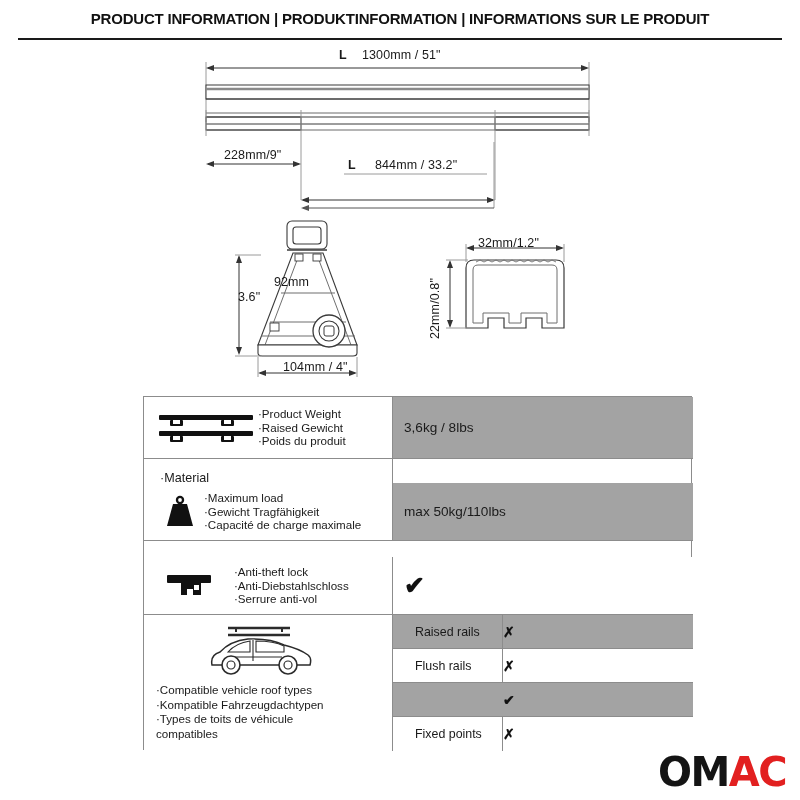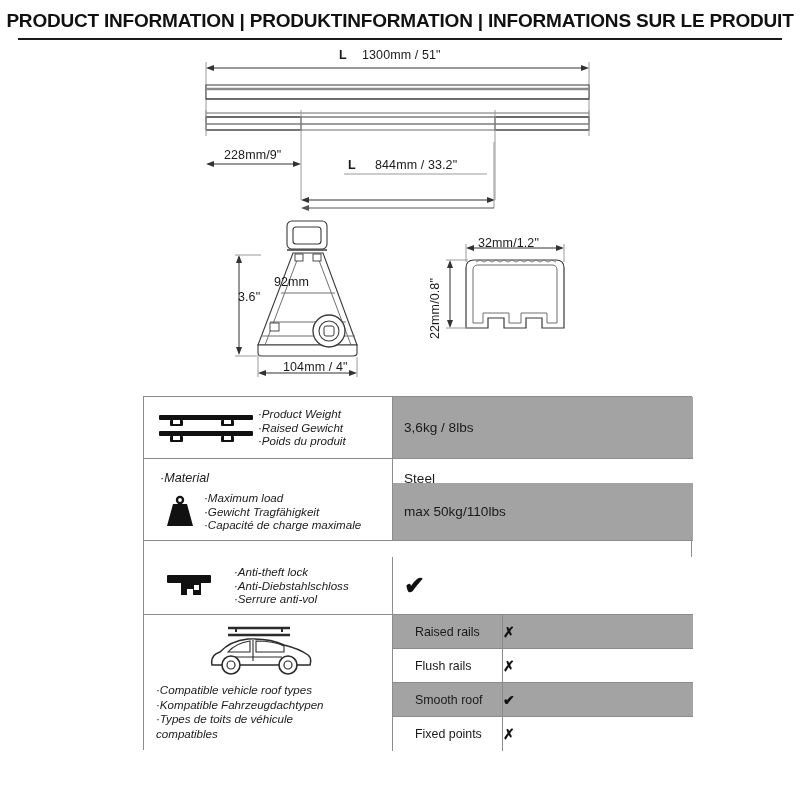--- a/index.html
+++ b/index.html
@@ -14,21 +14,21 @@
     width: 800px; height: 800px;
     background: #ffffff;
   }
 
   
   #header-title {
     position: absolute;
     left: 0; top: 10px;
     width: 800px;
     text-align: center;
-    font-size: 19px;
+    font-size: 15px;
     font-weight: bold;
     letter-spacing: -0.2px;
     color: #111111;
     white-space: nowrap;
   }
   #header-rule {
     position: absolute;
     left: 18px; top: 38px;
     width: 764px; height: 2px;
     background: #1a1a1a;
@@ -78,21 +78,20 @@
     color: #1a1a1a;
   }
   .shade { background: #a3a3a3; }
   .plain { background: #ffffff; }
 
   .lbl-lines {
     font-size: 11.6px;
     line-height: 13.4px;
     color: #1a1a1a;
     white-space: nowrap;
-    font-style: italic;
   }
   .lbl-lines div { white-space: nowrap; }
 
   .icon-box {
     display: flex;
     align-items: center;
     justify-content: center;
     flex: 0 0 auto;
   }
 
@@ -341,21 +340,20 @@
       </div>
       <div class="scell-val shade">3,6kg / 8lbs</div>
     </div>
 
     <div class="srow" style="top:62px; height:40px;">
       <div class="scell-icon plain">
         <span class="lbl-lines" style="margin-left:16px; font-size:12.6px;">
           <div>·Material</div>
         </span>
       </div>
-      <div class="scell-val plain">Steel</div>
     </div>
 
     <div class="srow" style="top:86px; height:58px;">
       <div class="scell-icon plain">
         <span class="icon-box" style="width:48px; margin-left:12px;">
           <svg width="36" height="36" viewBox="0 0 36 36">
             <g fill="#111111">
               <circle cx="18" cy="6" r="4.2"></circle>
               <circle cx="18" cy="6" r="1.9" fill="#ffffff"></circle>
               <path d="M11 10 L25 10 L31 32 L5 32 Z"></path>
@@ -436,25 +434,27 @@
       <div id="compat-sub">
         <div class="csub-row shade" style="top:0px; height:34px;">
           <div class="csub-name">Raised rails</div>
           <div class="csub-mark">✗</div>
         </div>
         <div class="csub-row plain" style="top:34px; height:34px;">
           <div class="csub-name">Flush rails</div>
           <div class="csub-mark">✗</div>
         </div>
         <div class="csub-row shade" style="top:68px; height:34px;">
-          <div class="csub-name">Smooth roof</div>
           <div class="csub-mark">✔</div>
         </div>
         <div class="csub-row plain" style="top:102px; height:34px; border-bottom:none;">
           <div class="csub-name">Fixed points</div>
           <div class="csub-mark">✗</div>
         </div>
       </div>
     </div>
   </div>
 
+  <div id="omac-logo">
+    <span class="dark">OM</span><span class="accent" style="color: rgb(226, 32, 32);">AC</span>
+  </div>
 
 </div>
 
 </body></html>

